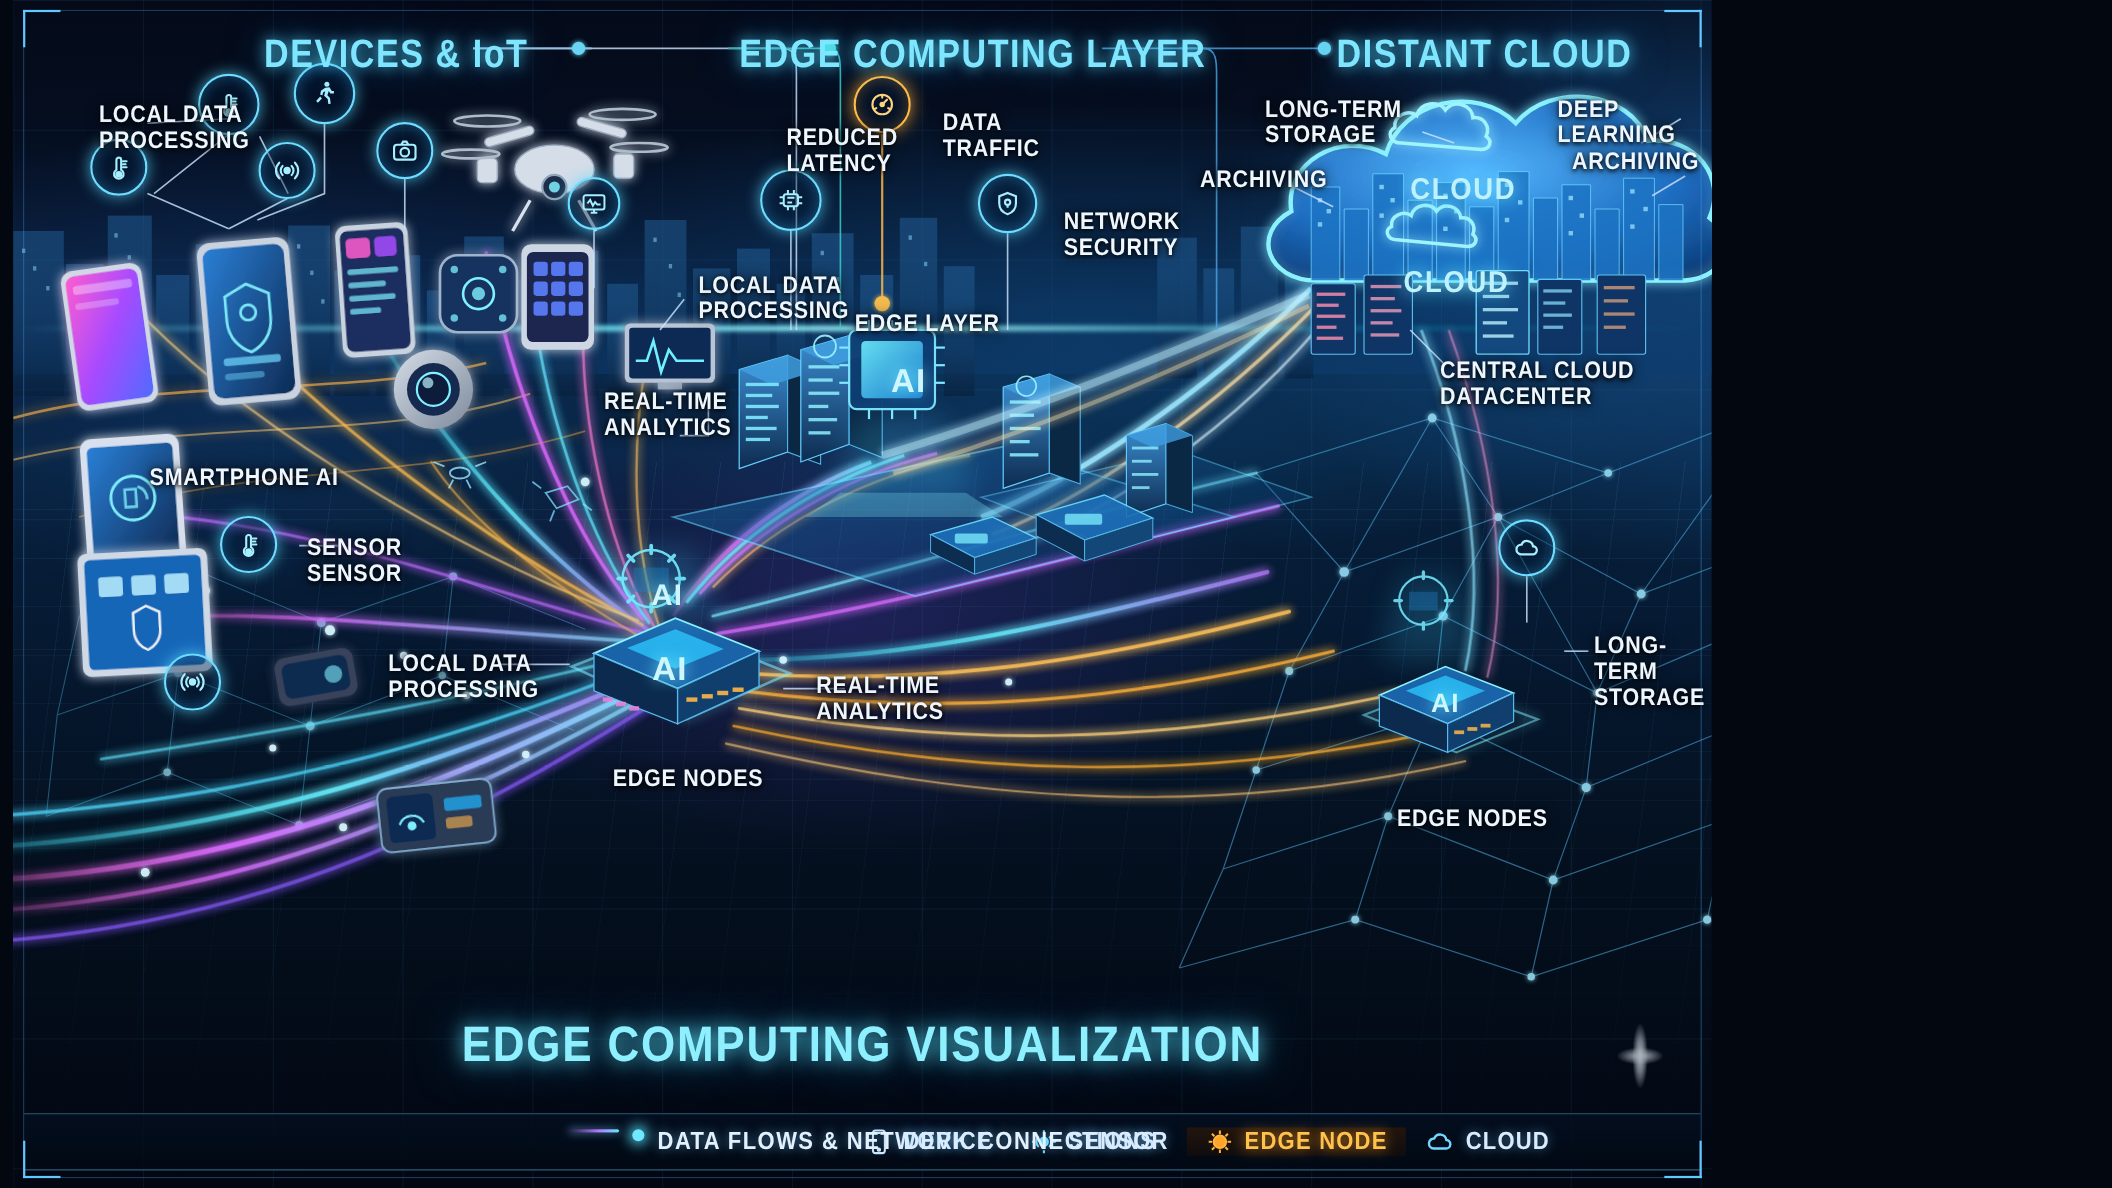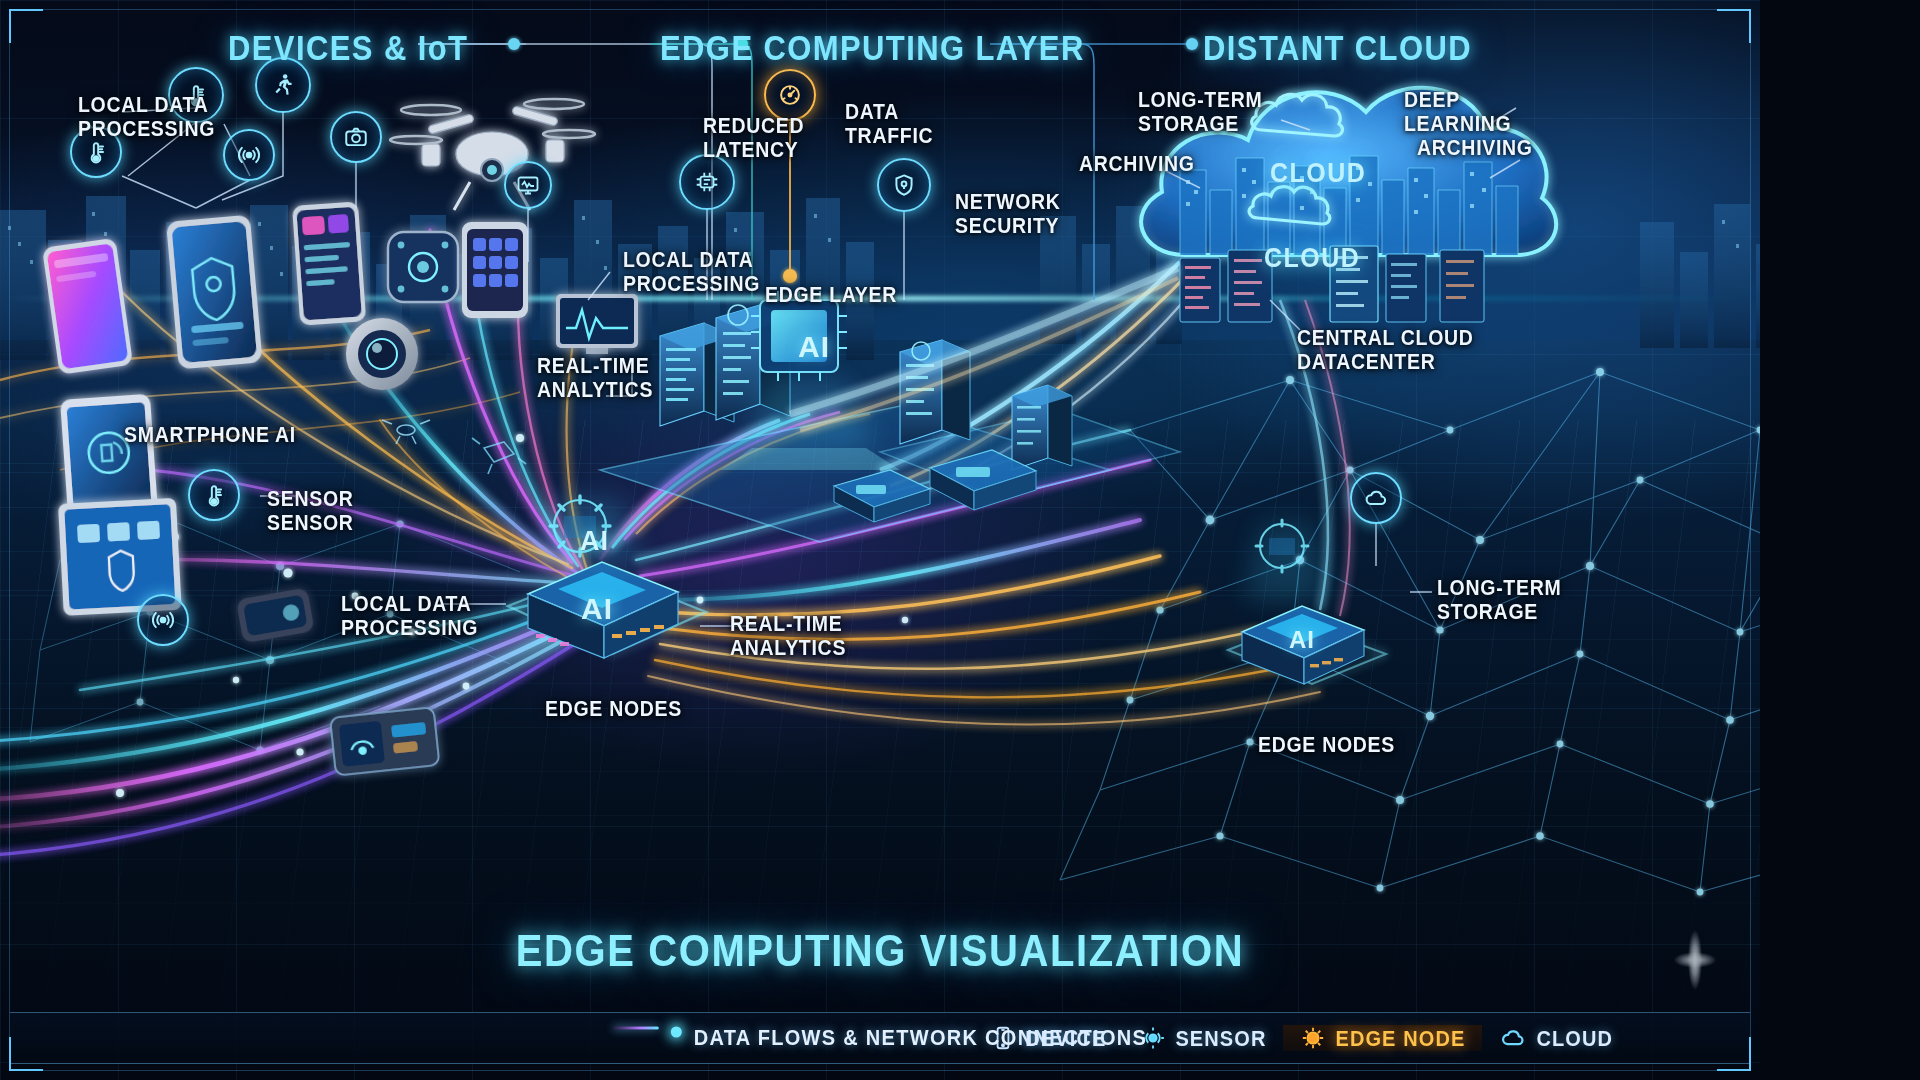--- a/index.html
+++ b/index.html
@@ -1,25 +1,26 @@
 <!DOCTYPE html>
 <html><head>
 <meta charset="utf-8">
 <style>
   * { margin:0; padding:0; box-sizing:border-box; }
   html,body { width:1920px; height:1080px; overflow:hidden; background:#03070f; }
   body { font-family:"Liberation Sans", sans-serif; }
 
-  #stage { position:relative; width:1760px; height:1080px; overflow:hidden;
+  #stage { position:relative; width:1544px; height:1080px; overflow:hidden;
            background:
              radial-gradient(ellipse 700px 420px at 1580px 230px, rgba(40,150,255,.42), rgba(10,40,90,0) 70%),
              radial-gradient(ellipse 520px 300px at 760px 560px, rgba(120,60,220,.22), rgba(10,20,60,0) 72%),
              radial-gradient(ellipse 900px 300px at 980px 300px, rgba(20,110,180,.38), rgba(5,15,40,0) 70%),
              radial-gradient(ellipse 600px 300px at 220px 330px, rgba(30,90,170,.30), rgba(4,10,30,0) 72%),
              linear-gradient(180deg,#040a18 0%,#061228 22%,#07203c 38%,#061a33 52%,#04101f 72%,#020711 100%);
+           margin-left: 12px;
   }
   .grid { position:absolute; inset:0;
     background-image:
       linear-gradient(rgba(70,160,230,.085) 1px, transparent 1px),
       linear-gradient(90deg, rgba(70,160,230,.085) 1px, transparent 1px);
     background-size:118px 118px; }
   .perspgrid { position:absolute; left:0; right:0; top:420px; bottom:0;
     background-image:
       repeating-linear-gradient(97deg, rgba(90,190,255,.10) 0 1px, transparent 1px 58px),
       repeating-linear-gradient(0deg, rgba(90,190,255,.09) 0 1px, transparent 1px 44px);

